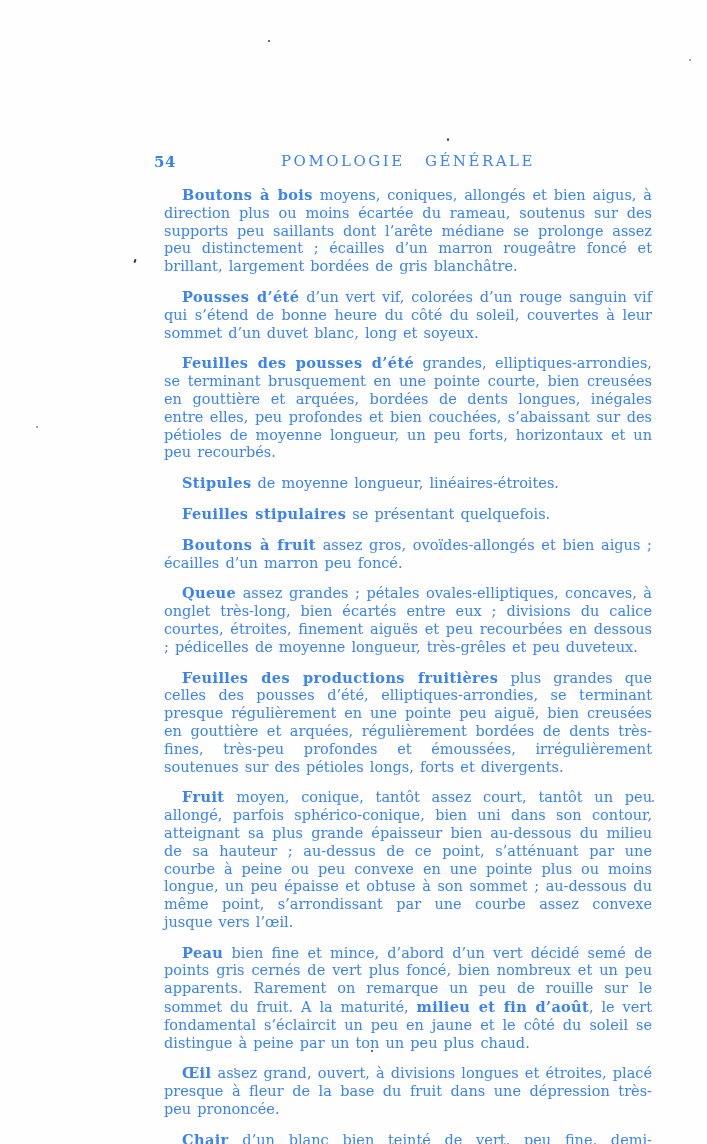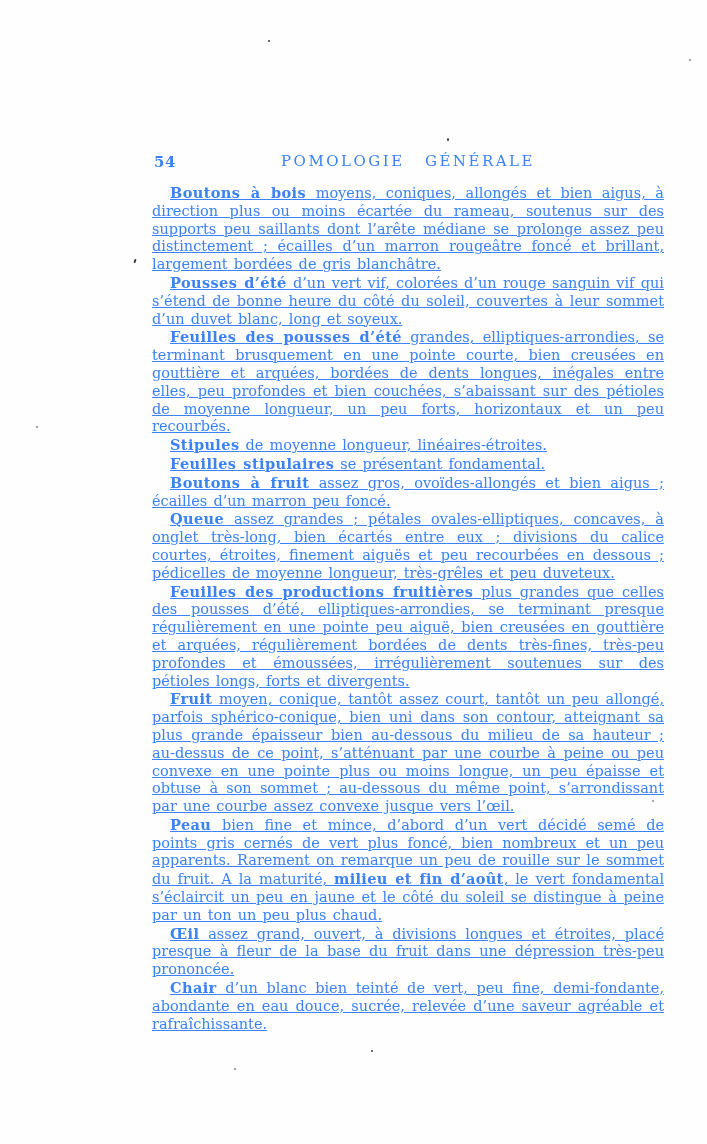--- a/index.html
+++ b/index.html
@@ -38,27 +38,26 @@
   .running-title {
     text-align: center;
     font-size: 15px;
     font-weight: normal;
     letter-spacing: 2.5px;
     word-spacing: 13px;
     white-space: nowrap;
   }
   .body-text {}
   .para {
-    margin: 0;
+    margin: 12px;
     font-size: 14.5px;
     line-height: 17.8px;
     text-align: justify;
     text-indent: 18px;
     word-spacing: 1.5px;
-    text-decoration: underline;
   }
   .para .lead {
     font-weight: bold;
     letter-spacing: 0.4px;
   }
   .para .bold-inline {
     font-weight: bold;
     letter-spacing: 0.3px;
   }
   .speck {
@@ -97,21 +96,21 @@
       <span class="page-number">54</span>
       <div class="running-title">POMOLOGIE GÉNÉRALE</div>
     </div>
 
     <div class="body-text">
 
     <p class="para"><span class="lead">Boutons à bois</span><span class="txt"> moyens, coniques, allongés et bien aigus, à direction plus ou moins écartée du rameau, soutenus sur des supports peu saillants dont l’arête médiane se prolonge assez peu distinctement ; écailles d’un marron rougeâtre foncé et brillant, largement bordées de gris blanchâtre.</span></p>
         <p class="para"><span class="lead">Pousses d’été</span><span class="txt"> d’un vert vif, colorées d’un rouge sanguin vif qui s’étend de bonne heure du côté du soleil, couvertes à leur sommet d’un duvet blanc, long et soyeux.</span></p>
         <p class="para"><span class="lead">Feuilles des pousses d’été</span><span class="txt"> grandes, elliptiques-arrondies, se terminant brusquement en une pointe courte, bien creusées en gouttière et arquées, bordées de dents longues, inégales entre elles, peu profondes et bien couchées, s’abaissant sur des pétioles de moyenne longueur, un peu forts, horizontaux et un peu recourbés.</span></p>
         <p class="para"><span class="lead">Stipules</span><span class="txt"> de moyenne longueur, linéaires-étroites.</span></p>
-        <p class="para"><span class="lead">Feuilles stipulaires</span><span class="txt"> se présentant fondamental.</span></p>
+        <p class="para"><span class="lead">Feuilles stipulaires</span><span class="txt"> se présentant quelquefois.</span></p>
         <p class="para"><span class="lead">Boutons à fruit</span><span class="txt"> assez gros, ovoïdes-allongés et bien aigus ; écailles d’un marron peu foncé.</span></p>
         <p class="para"><span class="lead">Queue</span><span class="txt"> assez grandes ; pétales ovales-elliptiques, concaves, à onglet très-long, bien écartés entre eux ; divisions du calice courtes, étroites, finement aiguës et peu recourbées en dessous ; pédicelles de moyenne longueur, très-grêles et peu duveteux.</span></p>
         <p class="para"><span class="lead">Feuilles des productions fruitières</span><span class="txt"> plus grandes que celles des pousses d’été, elliptiques-arrondies, se terminant presque régulièrement en une pointe peu aiguë, bien creusées en gouttière et arquées, régulièrement bordées de dents très-fines, très-peu profondes et émoussées, irrégulièrement soutenues sur des pétioles longs, forts et divergents.</span></p>
         <p class="para"><span class="lead">Fruit</span><span class="txt"> moyen, conique, tantôt assez court, tantôt un peu allongé, parfois sphérico-conique, bien uni dans son contour, atteignant sa plus grande épaisseur bien au-dessous du milieu de sa hauteur ; au-dessus de ce point, s’atténuant par une courbe à peine ou peu convexe en une pointe plus ou moins longue, un peu épaisse et obtuse à son sommet ; au-dessous du même point, s’arrondissant par une courbe assez convexe jusque vers l’œil.</span></p>
         <p class="para"><span class="lead">Peau</span><span class="txt"> bien fine et mince, d’abord d’un vert décidé semé de points gris cernés de vert plus foncé, bien nombreux et un peu apparents. Rarement on remarque un peu de rouille sur le sommet du fruit. A la maturité, </span><span class="bold-inline">milieu et fin d’août</span><span class="txt">, le vert fondamental s’éclaircit un peu en jaune et le côté du soleil se distingue à peine par un ton un peu plus chaud.</span></p>
         <p class="para"><span class="lead">Œil</span><span class="txt"> assez grand, ouvert, à divisions longues et étroites, placé presque à fleur de la base du fruit dans une dépression très-peu prononcée.</span></p>
         <p class="para"><span class="lead">Chair</span><span class="txt"> d’un blanc bien teinté de vert, peu fine, demi-fondante, abondante en eau douce, sucrée, relevée d’une saveur agréable et rafraîchissante.</span></p>
       </div>
   </div>
 </div>

